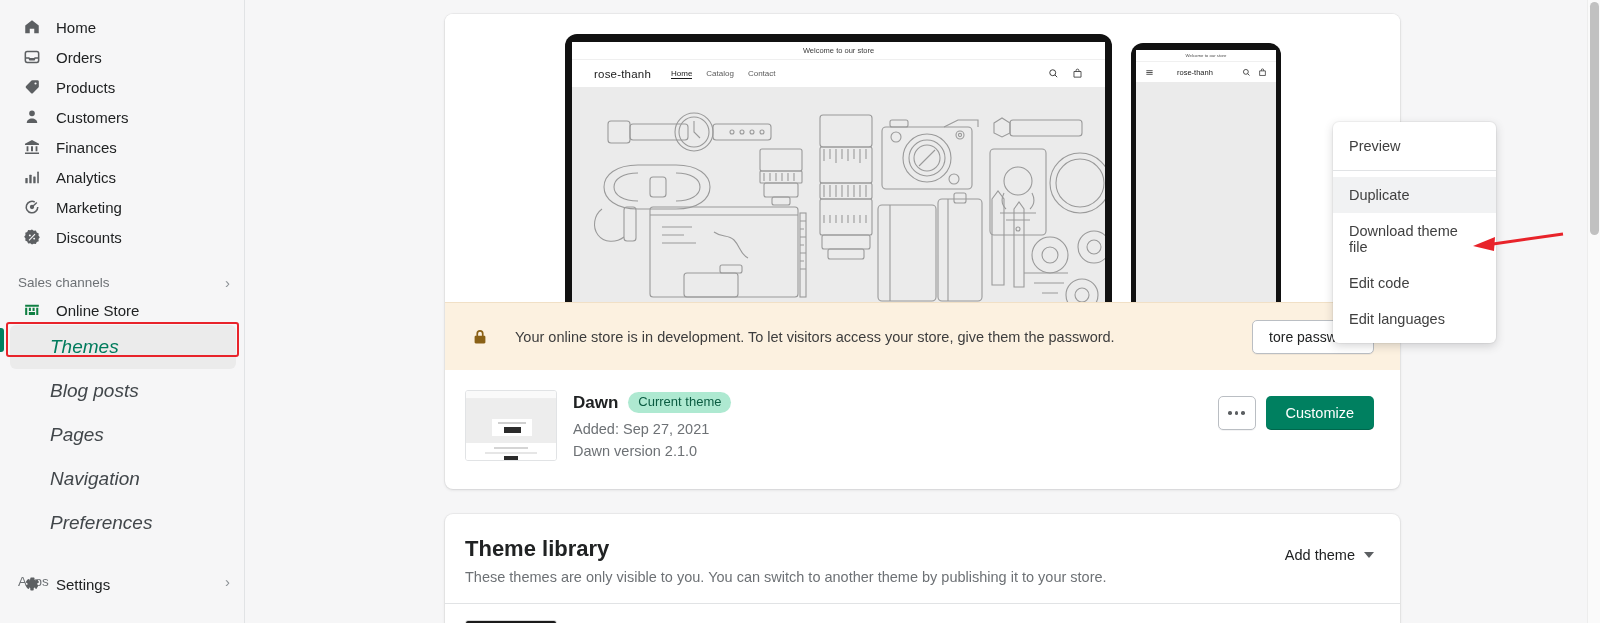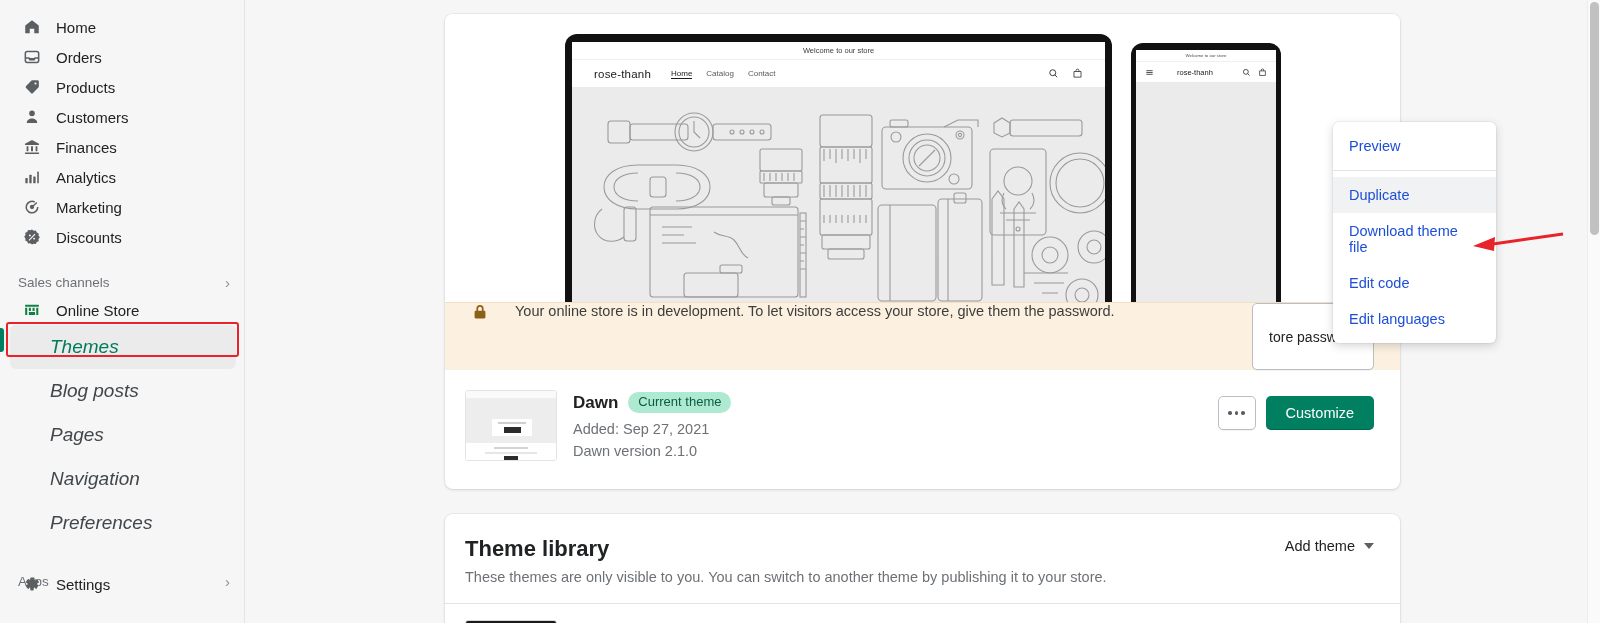--- a/index.html
+++ b/index.html
@@ -117,21 +117,21 @@
   .m-bar {
     height: 21px; display: flex; align-items: center; padding: 0 9px;
     border-top: 1px solid #f0f0f0; gap: 7px;
   }
   .m-bar svg { width: 9px; height: 9px; color:#2b2b2b; display:block;}
   .m-logo { font-size: 7.5px; color: #1a1a1a; }
   .m-hero { background: #ebebeb; height: 245px; }
 
   
   .banner {
-    position: relative; display: flex; 
+    position: relative; display: flex; align-items: center;
     background: #fcf1e0; min-height: 68px; padding: 0 26px;
     border-top: 1px solid #f1e0c6;
   }
   .banner-lock { color: #8a6116; margin-right: 26px; flex: 0 0 18px; }
   .banner-lock svg { width: 18px; height: 18px; display: block; }
   .banner-text { font-size: 14.5px; color: #3d3d3d; flex: 1; }
   .banner-btn {
     background: #fff; border: 1px solid #babec3; border-radius: 5px;
     padding: 8px 16px; font-size: 14px; color: #202223; cursor: pointer;
     white-space: nowrap;
@@ -183,41 +183,41 @@
   }
 
   
   .library { margin-top: 25px; }
   .lib-head { display: flex; align-items: flex-start; padding: 22px 26px 18px 20px; }
   .lib-left { flex: 1; }
   .lib-title { font-size: 22px; font-weight: 700; color: #202223; margin-bottom: 7px; }
   .lib-sub { font-size: 14.5px; color: #6d7175; }
   .add-theme {
     display: flex; align-items: center; gap: 9px;
-    font-size: 14.5px; color: #202223; cursor: pointer; padding-top: 2px;
+    font-size: 14.5px; color: #202223; cursor: pointer; padding-top: 2px; margin-top: 9px;
   }
   .caret { width: 0; height: 0; border-left: 5px solid transparent;
            border-right: 5px solid transparent; border-top: 6px solid #5c5f62; }
   .lib-divider { border-top: 1px solid #e1e3e5; }
   .lib-row { padding: 16px 20px 0 20px; }
   .thumb2 {
     width: 92px; height: 40px; background: #fff;
     border: 1px solid #d9d9d9; border-radius: 3px; overflow: hidden;
   }
   .thumb2-top { height: 7px; background: #1b1b1b; }
 
   
   .menu {
     position: absolute; left: 1088px; top: 122px;
     width: 163px; background: #fff; border-radius: 6px;
     box-shadow: 0 0 0 1px rgba(63,63,68,.05), 0 3px 10px rgba(63,63,68,.22);
     padding: 6px 0; z-index: 40;
   }
   .menu-item {
-    padding: 10px 16px; font-size: 14.5px; color: #1d4ed8; cursor: pointer;
+    padding: 10px 16px; font-size: 14.5px; color: #404040; cursor: pointer;
   }
   .menu-item.hover { background: #f1f2f3; }
   .menu-sep { border-top: 1px solid #e1e3e5; margin: 6px 0; }
 
   
   .arrow { position: absolute; left: 1222px; top: 232px; z-index: 60; }
 
   
   .scrollbar {
     position: absolute; right: 0; top: 0; width: 13px; height: 623px;

